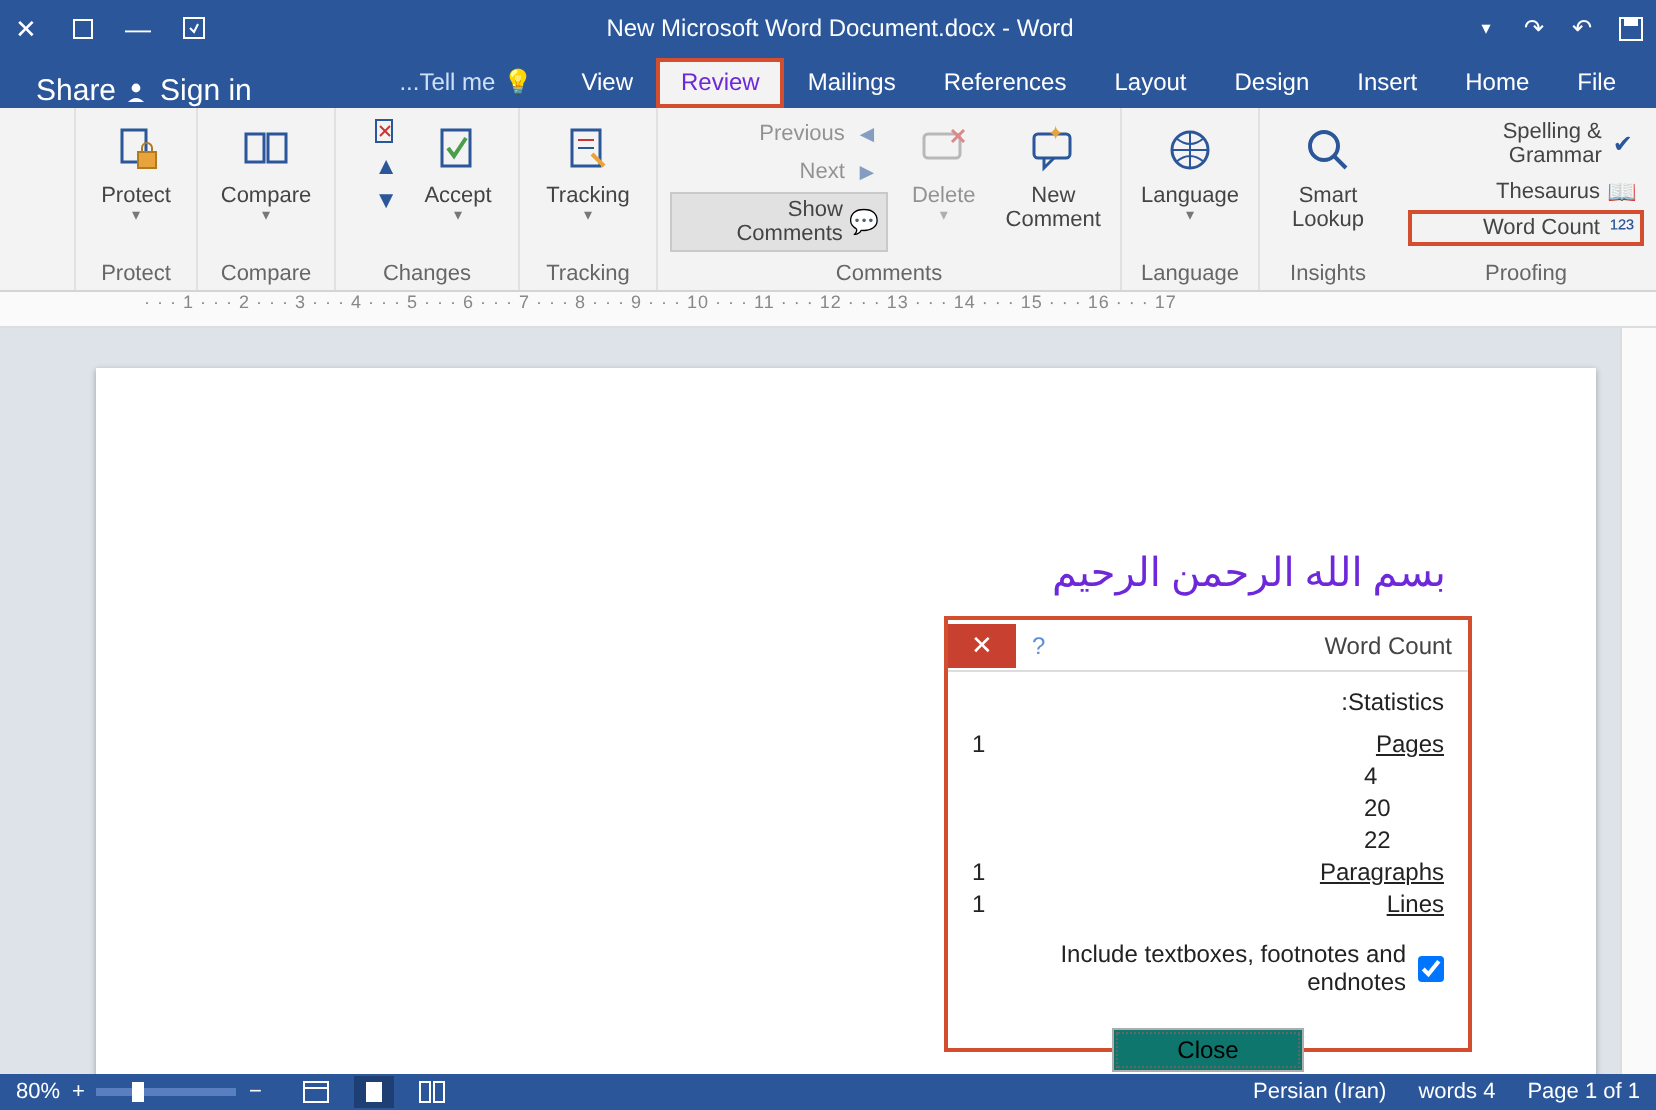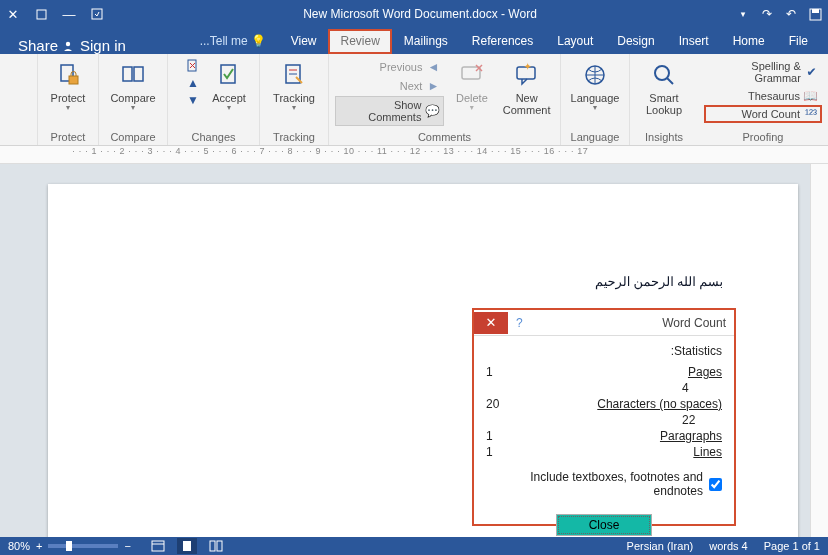--- a/index.html
+++ b/index.html
@@ -6,21 +6,21 @@
   body { width: 828px; height: 555px; background: #f1f1f1; overflow: hidden; direction: rtl; }
   .titlebar { height: 28px; background: #2b579a; color: #fff; display: flex; align-items: center; padding: 0 6px; font-size: 12px; }
   .title-ctrls-left { display: flex; gap: 10px; margin-left: 4px; }
   .title-ctrls-left span { width: 14px; height: 14px; display: inline-flex; align-items: center; justify-content: center; cursor: pointer; }
   .title-title { flex: 1; text-align: center; font-size: 12px; color: #fafdff; }
   .title-ctrls-right { display: flex; gap: 14px; align-items: center; margin-right: 4px; }
   .title-ctrls-right span { width: 14px; height: 14px; display: inline-flex; align-items: center; justify-content: center; cursor: pointer; font-size: 13px;}
   .tabsbar { height: 26px; background: #2b579a; display: flex; align-items: flex-end; padding: 0 8px; color: #fff; font-size: 12px; }
   .tabs { display: flex; }
   .tab { padding: 5px 12px 6px; cursor: pointer; }
-  .tab.highlighted { outline: 2px solid #d34d2f; outline-offset: -2px; background: #f3f3f3; color: #737373; }
+  .tab.highlighted { outline: 2px solid #d34d2f; outline-offset: -2px; background: #f3f3f3; color: #6d28d9; }
   .tab-spacer { flex: 1; }
   .share-group { display: flex; align-items: center; gap: 6px; padding: 0 10px; }
   .share-group span { display: inline-flex; align-items: center; gap: 4px; cursor: pointer; font-size: 15px; }
   .ribbon { height: 92px; background: #f3f3f3; border-bottom: 1px solid #d4d4d4; display: flex; }
   .group { border-left: 1px solid #e1e1e1; padding: 2px 6px 0 6px; display: flex; flex-direction: column; }
   .group:first-child { border-left: none; }
   .group-body { flex: 1; display: flex; align-items: flex-start; gap: 4px; }
   .group-title { text-align: center; font-size: 11px; color: #666; padding-bottom: 2px; }
   .big-btn { display: flex; flex-direction: column; align-items: center; justify-content: flex-start; width: 56px; padding-top: 4px; cursor: pointer; }
   .big-btn .ico { width: 30px; height: 30px; display: flex; align-items: center; justify-content: center; font-size: 20px; color: #2b579a; }
@@ -28,35 +28,35 @@
   .big-btn .drop { font-size: 8px; color: #777; margin-top: -1px; }
   .stack { display: flex; flex-direction: column; gap: 1px; padding-top: 2px; }
   .small { font-size: 11px; color: #444; display: flex; align-items: center; gap: 4px; padding: 2px 4px; cursor: pointer; }
   .small .sico { width: 14px; height: 14px; display:inline-flex; align-items:center; justify-content:center; color:#2b579a; font-size:12px; }
   .wc-border { border: 2px solid #d34d2f; padding: 0 2px !important; margin-top:-1px; }
   .ruler { height: 18px; background: #fafafa; border-bottom: 1px solid #ddd; position: relative; font-size: 9px; color: #888; overflow:hidden; }
   .ruler .ticks { position:absolute; inset:0; direction:ltr; white-space:nowrap; padding-left:72px; letter-spacing: 0.5px;}
   .stage { position: relative; height: 373px; background: #dde3e8; display:flex; }
   .vruler { width: 18px; background: #fafafa; border-left:1px solid #ddd; position:absolute; right:0; top:0; bottom:0; font-size:9px; color:#888;}
   .page { position: absolute; right: 30px; top: 20px; width: 750px; height: 680px; background: #fff; box-shadow: 0 1px 3px rgba(0,0,0,.3); }
-  .page-text { position:absolute; right: 75px; top: 90px; font-size: 13px; color:#0f172a; direction:rtl; font-family:"Traditional Arabic","Segoe UI",serif;}
+  .page-text { position:absolute; right: 75px; top: 90px; font-size: 20px; color:#6d28d9; direction:rtl; font-family:"Traditional Arabic","Segoe UI",serif;}
   .dialog { position: absolute; top: 308px; left: 472px; width: 264px; height: 218px; border: 2px solid #d34d2f; background: #fff; font-size: 12px; }
   .dlg-title { height: 26px; background: #fff; border-bottom: 1px solid #ddd; display:flex; align-items:center; padding: 0 8px; color:#444; }
   .dlg-title-txt { flex:1; }
   .dlg-help { padding: 0 8px; color:#5a8fd6; cursor:pointer; }
   .dlg-close { width: 34px; height: 22px; background: #c74030; color:#fff; display:flex; align-items:center; justify-content:center; cursor:pointer; font-size:13px; margin-left:-8px; }
   .dlg-body { padding: 8px 12px; }
   .dlg-head { font-size: 12px; color:#222; margin-bottom: 6px; }
   .dlg-row { display:flex; font-size: 12px; color:#222; padding: 1px 0;}
   .dlg-row .k { flex:1;text-decoration:underline; }
   .dlg-row .v { width: 40px; text-align:left; }
   .dlg-check { display:flex; align-items:center; gap:6px; font-size:12px; color:#222; margin-top:10px; }
   .dlg-check input { width:13px; height:13px; }
   .dlg-foot { display:flex; justify-content:center; margin-top:16px; }
-  .dlg-foot button { padding: 3px 32px; font-size:12px; background:#14b8a6; border:1px solid #adadad; outline:1px dotted #666; outline-offset:-3px; cursor:pointer; }
+  .dlg-foot button { padding: 3px 32px; font-size:12px; background:#0f766e; border:1px solid #adadad; outline:1px dotted #666; outline-offset:-3px; cursor:pointer; }
   .statusbar { height: 18px; background:#2b579a; color:#fff; font-size:11px; display:flex; align-items:center; padding: 0 8px; gap: 16px; position:absolute; bottom:0; left:0; right:0;}
   .statusbar .sbtn { cursor:pointer; }
   .sb-spacer { flex:1; }
   .view-btns { display:flex; gap:8px; align-items:center; }
   .view-btns span { cursor:pointer; padding:0 4px; }
   .zoom { display:flex; align-items:center; gap:6px; }
   .slider { width: 70px; height:4px; background:#5a7fc0; position:relative; }
   .slider::after { content:""; position:absolute; width:6px; height:10px; background:#fff; top:-3px; left:18px; }
   svg { display:block; }
 </style>
@@ -318,21 +318,20 @@
   <div class="dlg-body">
     <div class="dlg-head">Statistics:</div>
     <div class="dlg-row">
         <span class="k">Pages</span>
         <span class="v">1</span>
       </div>
     <div class="dlg-row">
         <span class="v">4</span>
       </div>
     <div class="dlg-row">
-        <span class="k">Characters (no spaces)</span>
         <span class="v">20</span>
       </div>
     <div class="dlg-row">
         <span class="v">22</span>
       </div>
     <div class="dlg-row">
         <span class="k">Paragraphs</span>
         <span class="v">1</span>
       </div>
     <div class="dlg-row">

